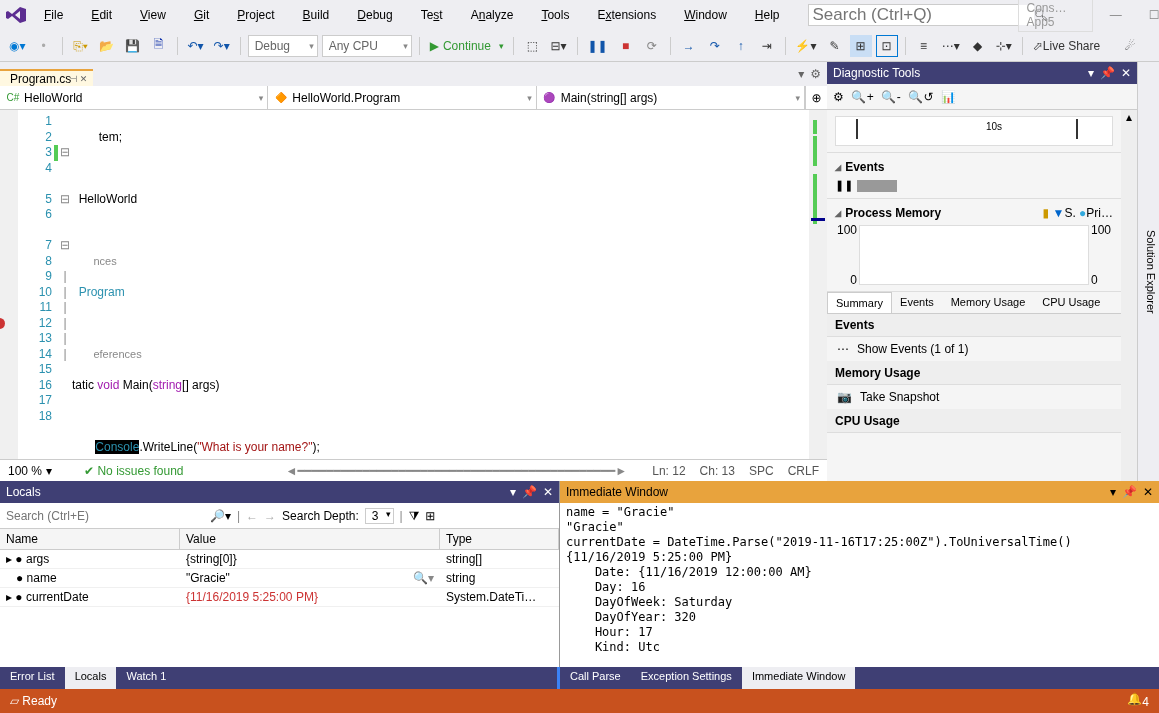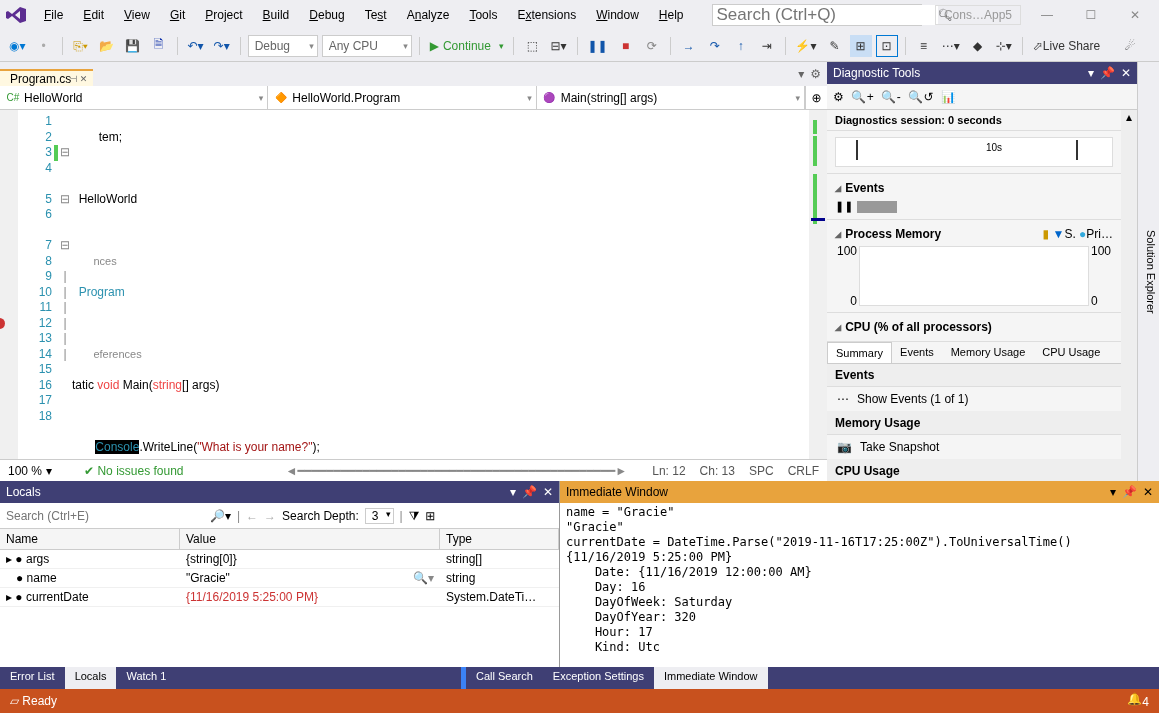--- a/index.html
+++ b/index.html
@@ -1,20 +1,20 @@
 <!DOCTYPE html>
 <html><head>
 <meta charset="utf-8">
 <style>
 *{margin:0;padding:0;box-sizing:border-box;font-family:"Segoe UI",Tahoma,sans-serif;font-size:12px}
 body{background:#eee;overflow:hidden;width:1159px;height:713px}
 .titlebar{height:30px;background:#eeeef2;display:flex;align-items:center;padding:0 6px}
 .logo{width:20px;height:16px;margin-right:10px;display:flex;align-items:center}
 .logo svg{width:20px;height:16px}
-.menu{display:flex;gap:4px}
+.menu{display:flex;gap:12px}
 .menu span{padding:4px 8px;cursor:pointer}
 .menu u{text-decoration:underline}
 .search-box{margin-left:20px;display:flex;align-items:center;border:1px solid #ccc;background:#fff;height:22px;width:210px;padding:0 4px}
 .search-box input{border:none;outline:none;flex:1;font-size:17px}
 .search-ico{color:#555}
 .title-right{margin-left:auto;display:flex;align-items:center;gap:8px;color:#999}
 .app-name{border:1px solid #ddd;padding:2px 8px;color:#999}
 .winbtn{width:36px;height:24px;display:flex;align-items:center;justify-content:center;color:#888}
 .toolbar{height:32px;background:#eeeef2;display:flex;align-items:center;padding:0 6px;gap:4px;border-bottom:1px solid #ccc}
 .tb-btn{height:22px;min-width:22px;display:flex;align-items:center;justify-content:center;padding:0 3px;color:#333}
@@ -35,21 +35,21 @@
 .nav-combo:after{content:"▾";position:absolute;right:4px;font-size:9px;color:#888}
 .nav-ico{width:14px;height:14px;margin-right:4px;display:inline-flex;align-items:center;justify-content:center;font-size:10px}
 .nav-plus{width:22px;display:flex;align-items:center;justify-content:center;border-left:1px solid #ccc}
 .code-area{flex:1;display:flex;overflow:hidden;position:relative;font-family:Consolas,monospace;font-size:13px}
 .gutter{width:40px;background:#fff;text-align:right;padding-right:6px;color:#2b91af;font-size:12px;line-height:15.5px;padding-top:4px}
 .gutter .bp{position:relative}
 .gutter .bp:before{content:"";position:absolute;left:-24px;top:2px;width:11px;height:11px;background:#c33;border-radius:50%}
 .outline{width:14px;background:#fff;line-height:15.5px;padding-top:4px;color:#888;font-size:11px;text-align:center}
 .code-lines{flex:1;line-height:15.5px;padding-top:4px;white-space:pre;overflow:hidden}
 .code-lines .ln{height:15.5px;position:relative}
-.kw{color:#ef4444}
+.kw{color:#a21caf}
 .type{color:#2b91af}
 .str{color:#a31515}
 .cmt{color:#888;font-size:11px}
 .ref-match{background:#000000}
 .scroll-v{width:18px;background:#f0f0f0;position:relative}
 .scroll-v .marks{position:absolute;top:10px;right:4px;width:10px}
 .mark-g{width:4px;height:14px;background:#5c5;margin-bottom:2px}
 .mark-b{position:absolute;right:-2px;width:14px;height:3px;background:#00008b}
 .status-editor{height:22px;border-top:1px solid #ccc;display:flex;align-items:center;padding:0 8px;gap:12px;background:#fff;font-size:11px}
 .status-editor .zoom{display:flex;align-items:center;gap:4px}
@@ -88,21 +88,21 @@
 .locals-table .row div{padding:2px 6px;overflow:hidden;text-overflow:ellipsis;white-space:nowrap}
 .c-name{width:180px}
 .c-val{width:260px}
 .c-type{flex:1}
 .red-val{color:#c33}
 .immediate-panel{flex:1;display:flex;flex-direction:column}
 .imm-title{height:22px;background:#e8a33d;color:#000;display:flex;align-items:center;padding:0 6px;font-size:11px}
 .imm-title .tools{margin-left:auto;display:flex;gap:6px}
 .imm-content{flex:1;background:#fff;font-family:Consolas,monospace;font-size:12px;padding:2px 6px;white-space:pre;overflow:hidden;line-height:15px}
 .bottom-tabs{height:22px;background:#3f3f74;display:flex;align-items:stretch}
-.bottom-tabs.left{width:466px;border-right:5px solid #3b82f6}
+.bottom-tabs.left{width:560px;border-right:3px solid #3b82f6}
 .btab{padding:3px 10px;color:#fff;font-size:11px}
 .btab.active{background:#eeeef2;color:#000}
 .status-bar{height:24px;background:#c8511e;color:#fff;display:flex;align-items:center;padding:0 10px;font-size:11px}
 .status-bar .right{margin-left:auto;display:flex;align-items:center;gap:6px}
 .row-wrap{display:flex}
 </style>
 </head>
 <body>
 
 <div class="titlebar">
@@ -309,21 +309,20 @@
       <span>🔍+</span>
       <span>🔍-</span>
       <span>🔍↺</span>
       <span>📊</span>
     </div>
     <div style="flex:1;overflow:hidden;position:relative">
     <div style="position:absolute;right:0;top:0;bottom:0;width:16px;background:#eee">
           <div style="height:12px;text-align:center">▴</div>
         </div>
     <div style="margin-right:16px">
-    <div class="diag-section" style="font-weight:600">Diagnostics session: 0 seconds</div>
     <div class="diag-section">
       <div class="timeline">
               <div class="tick" style="left:20px"></div>
               <div class="lbl" style="left:150px">10s</div>
               <div class="tick" style="left:240px"></div>
             </div>
     </div>
     <div class="diag-section">
       <div class="diag-hdr">Events</div>
       <div class="ev-bar">
@@ -341,23 +340,20 @@
                 <span>100</span>
                 <span>0</span>
               </div>
         <div class="mem-chart" style="flex:1"></div>
         <div style="width:24px;display:flex;flex-direction:column;justify-content:space-between;font-size:10px;padding-left:2px">
                 <span>100</span>
                 <span>0</span>
               </div>
       </div>
     </div>
-    <div class="diag-section">
-            <div class="diag-hdr">CPU (% of all processors)</div>
-          </div>
     <div class="diag-tabs">
       <div class="diag-tab active">Summary</div>
       <div class="diag-tab">Events</div>
       <div class="diag-tab">Memory Usage</div>
       <div class="diag-tab">CPU Usage</div>
     </div>
     <div class="diag-list-hdr">Events</div>
     <div class="diag-item">
             <span>⋯</span>
             <span>Show Events (1 of 1)</span>
@@ -441,21 +437,21 @@
   </div>
 </div>
 
 <div class="row-wrap">
   <div class="bottom-tabs left">
     <div class="btab">Error List</div>
     <div class="btab active">Locals</div>
     <div class="btab">Watch 1</div>
   </div>
   <div class="bottom-tabs" style="flex:1">
-    <div class="btab">Call Search</div>
+    <div class="btab">Call Parse</div>
     <div class="btab">Exception Settings</div>
     <div class="btab active">Immediate Window</div>
   </div>
 </div>
 
 <div class="status-bar">
   <span>▱</span>&nbsp;
   <span>Ready</span>
   <span class="right">
       <span>🔔<sub>4</sub></span>

